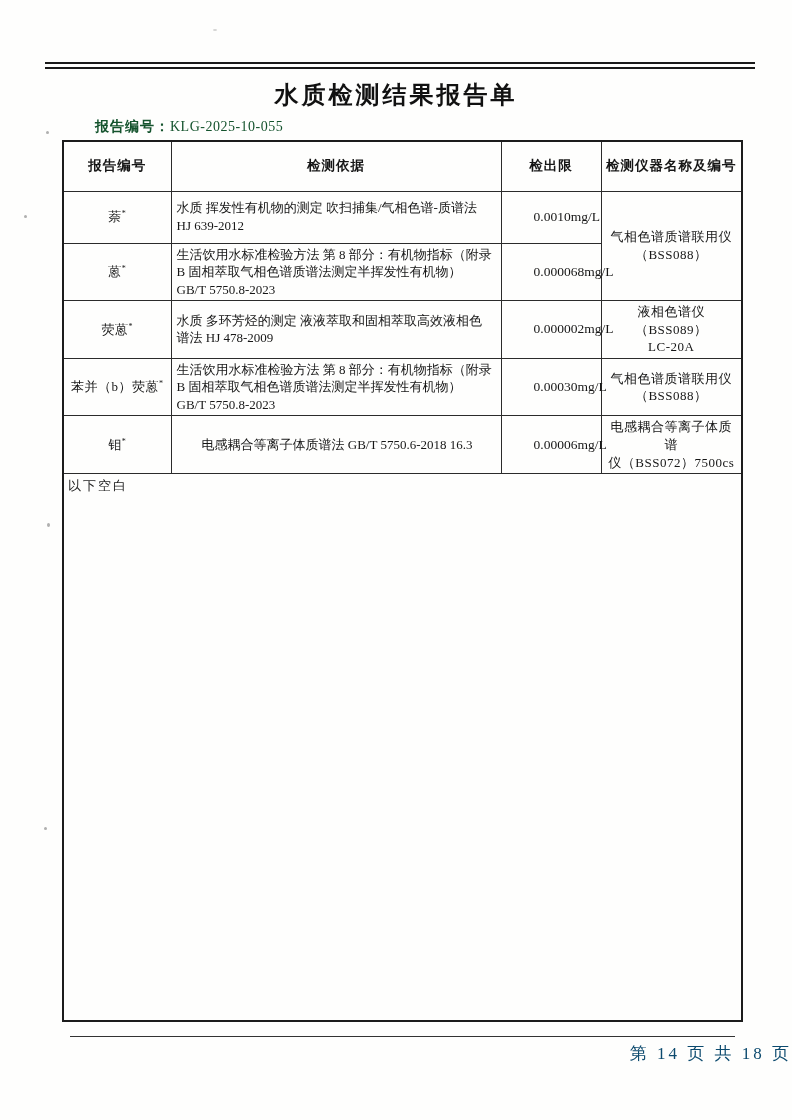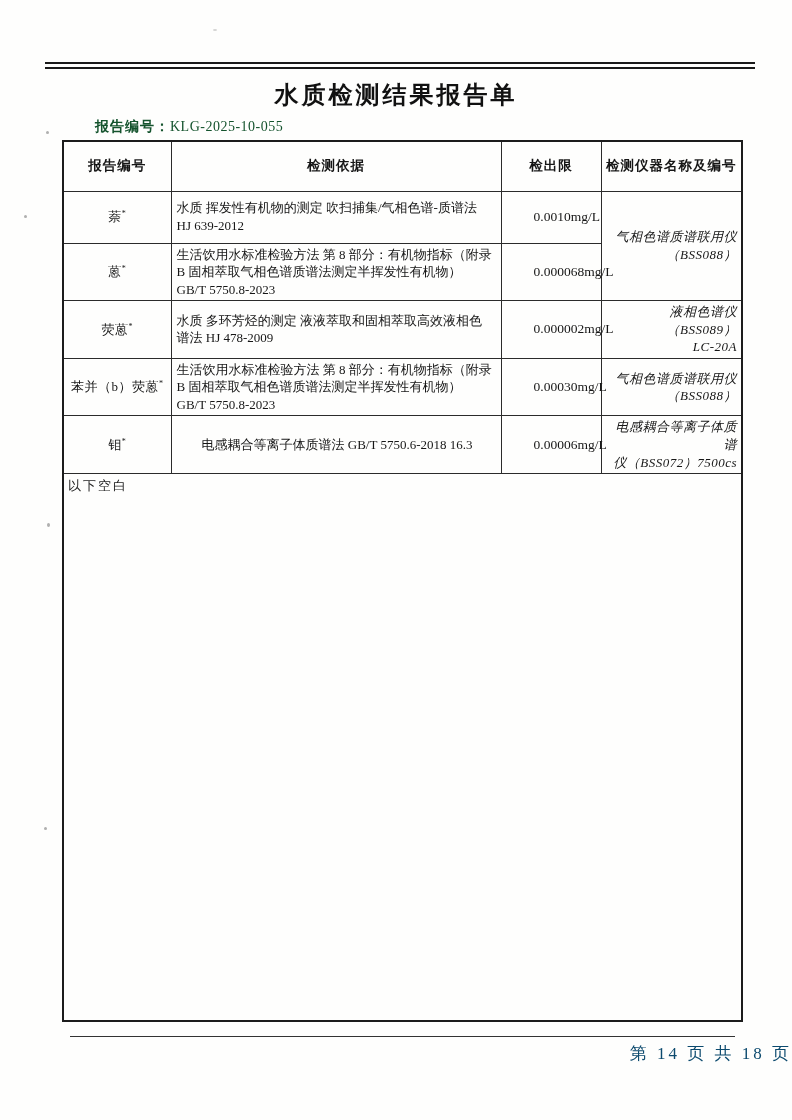--- a/index.html
+++ b/index.html
@@ -66,21 +66,21 @@
   th.col-header {
     font-weight: 600; font-size: 13.5px; letter-spacing: 1px;
     height: 50px; text-align: center; vertical-align: middle;
   }
   td { vertical-align: middle; padding: 2px 4px; line-height: 1.35; }
   td.item { text-align: center; letter-spacing: 0.5px; }
   td.item sup { font-size: 8px; }
   td.method { text-align: left; white-space: pre-line; padding-left: 5px; padding-right: 3px; }
   td.method.center { text-align: center; white-space: normal; }
   td.limit { text-align: center; font-family: "Liberation Serif", serif; font-size: 13.5px; padding-left: 32px; }
-  td.inst { text-align: right; white-space: pre-line; letter-spacing: 0.5px; font-style: italic; }
+  td.inst { text-align: center; white-space: pre-line; letter-spacing: 0.5px; }
   tr.r0 { height: 52px; }
   tr.r1 { height: 57px; }
   tr.r2 { height: 47px; }
   tr.r3 { height: 55px; }
   tr.r4 { height: 48px; }
   td.blank-cell {
     height: 547px; vertical-align: top; 
     padding-top: 3px; letter-spacing: 2px; color: #222;
   }
 

